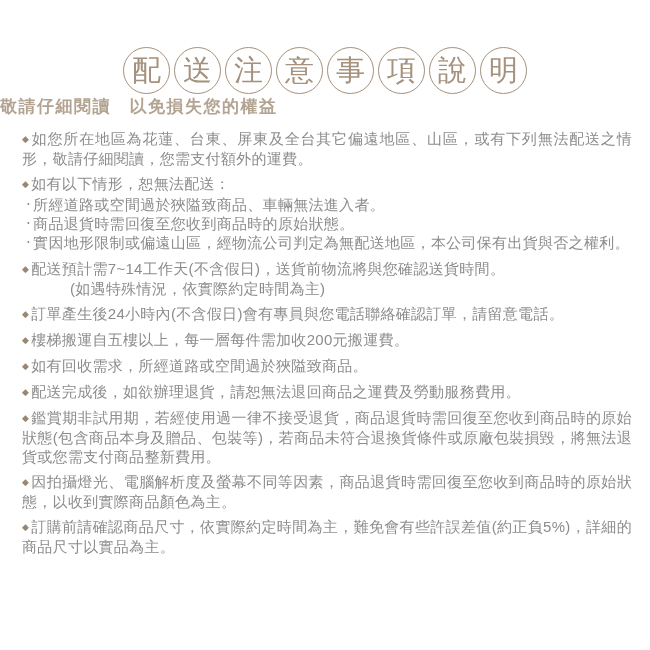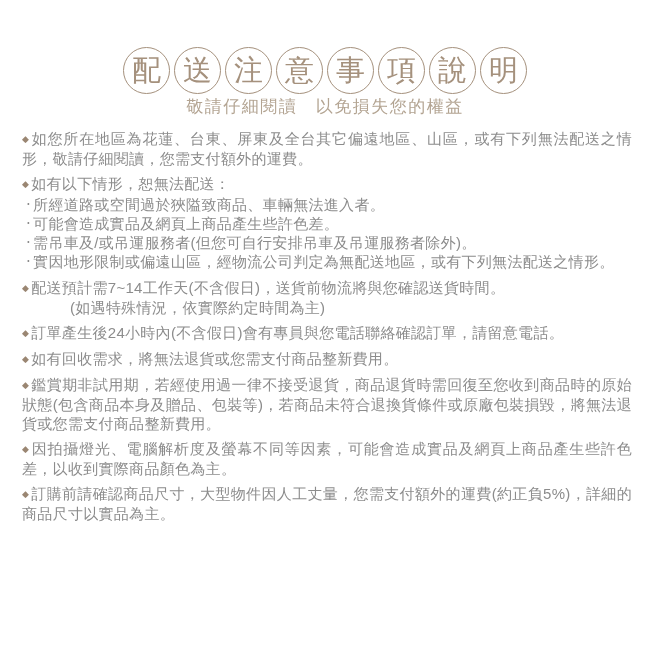--- a/index.html
+++ b/index.html
@@ -19,22 +19,22 @@
   .title-row{
     display:flex;justify-content:center;gap:4px;padding-top:47px;
   }
   .circle{
     width:47px;height:47px;border:1.5px solid var(--accent);border-radius:50%;
     display:flex;align-items:center;justify-content:center;
     font-size:29px;color:var(--accent);line-height:1;
     font-weight:400;
   }
   .subtitle{
-    margin-top:3px;text-align:center;color:var(--subtitle);
-    font-size:17px;line-height:20px;letter-spacing:1.5px;
+    margin-top:3px;text-align:left;color:var(--subtitle);
+    font-size:17px;line-height:20px;letter-spacing:1.5px;font-weight:bold;
   }
   
   .notices{
     list-style:none;margin:12px 18px 0 22px;padding:0;
     color:var(--body);font-size:15px;line-height:19px;letter-spacing:0.3px;
     text-align:justify;
   }
   .notice-item{margin:0 0 6px 0;}
   .diamond{
     color:var(--bullet);font-size:9px;line-height:19px;
@@ -57,24 +57,25 @@
       <div class="circle">事</div>
       <div class="circle">項</div>
       <div class="circle">說</div>
       <div class="circle">明</div>
     </div>
   <div class="subtitle">敬請仔細閱讀　以免損失您的權益</div>
   <ul class="notices">
       <li class="notice-item"><span class="diamond">◆</span><span class="ntext">如您所在地區為花蓮、台東、屏東及全台其它偏遠地區、山區，或有下列無法配送之情形，敬請仔細閱讀，您需支付額外的運費。</span></li>
       <li class="notice-item"><span class="diamond">◆</span><span class="ntext">如有以下情形，恕無法配送：</span><ul class="sublist">
           <li class="subitem"><span class="dot">‧</span><span class="stext">所經道路或空間過於狹隘致商品、車輛無法進入者。</span></li>
-          <li class="subitem"><span class="dot">‧</span><span class="stext">可能會造成實品及網頁上商品產生些許色差。</span></li>
-          <li class="subitem"><span class="dot">‧</span><span class="stext">需吊車及/或吊運服務者(但您可自行安排吊車及吊運服務者除外)。</span></li>
-          <li class="subitem"><span class="dot">‧</span><span class="stext">實因地形限制或偏遠山區，經物流公司判定為無配送地區，或有下列無法配送之情形。</span></li>
+          <li class="subitem"><span class="dot">‧</span><span class="stext">商品退貨時需回復至您收到商品時的原始狀態。</span></li>
+          <li class="subitem"><span class="dot">‧</span><span class="stext">實因地形限制或偏遠山區，經物流公司判定為無配送地區，本公司保有出貨與否之權利。</span></li>
         </ul></li>
       <li class="notice-item"><span class="diamond">◆</span><span class="ntext">配送預計需7~14工作天(不含假日)，送貨前物流將與您確認送貨時間。</span><div class="note">(如遇特殊情況，依實際約定時間為主)</div></li>
       <li class="notice-item"><span class="diamond">◆</span><span class="ntext">訂單產生後24小時內(不含假日)會有專員與您電話聯絡確認訂單，請留意電話。</span></li>
-      <li class="notice-item"><span class="diamond">◆</span><span class="ntext">如有回收需求，將無法退貨或您需支付商品整新費用。</span></li>
+      <li class="notice-item"><span class="diamond">◆</span><span class="ntext">樓梯搬運自五樓以上，每一層每件需加收200元搬運費。</span></li>
+      <li class="notice-item"><span class="diamond">◆</span><span class="ntext">如有回收需求，所經道路或空間過於狹隘致商品。</span></li>
+      <li class="notice-item"><span class="diamond">◆</span><span class="ntext">配送完成後，如欲辦理退貨，請恕無法退回商品之運費及勞動服務費用。</span></li>
       <li class="notice-item"><span class="diamond">◆</span><span class="ntext">鑑賞期非試用期，若經使用過一律不接受退貨，商品退貨時需回復至您收到商品時的原始狀態(包含商品本身及贈品、包裝等)，若商品未符合退換貨條件或原廠包裝損毀，將無法退貨或您需支付商品整新費用。</span></li>
-      <li class="notice-item"><span class="diamond">◆</span><span class="ntext">因拍攝燈光、電腦解析度及螢幕不同等因素，可能會造成實品及網頁上商品產生些許色差，以收到實際商品顏色為主。</span></li>
-      <li class="notice-item"><span class="diamond">◆</span><span class="ntext">訂購前請確認商品尺寸，大型物件因人工丈量，您需支付額外的運費(約正負5%)，詳細的商品尺寸以實品為主。</span></li>
+      <li class="notice-item"><span class="diamond">◆</span><span class="ntext">因拍攝燈光、電腦解析度及螢幕不同等因素，商品退貨時需回復至您收到商品時的原始狀態，以收到實際商品顏色為主。</span></li>
+      <li class="notice-item"><span class="diamond">◆</span><span class="ntext">訂購前請確認商品尺寸，依實際約定時間為主，難免會有些許誤差值(約正負5%)，詳細的商品尺寸以實品為主。</span></li>
     </ul>
 </div>
 
 </body></html>

